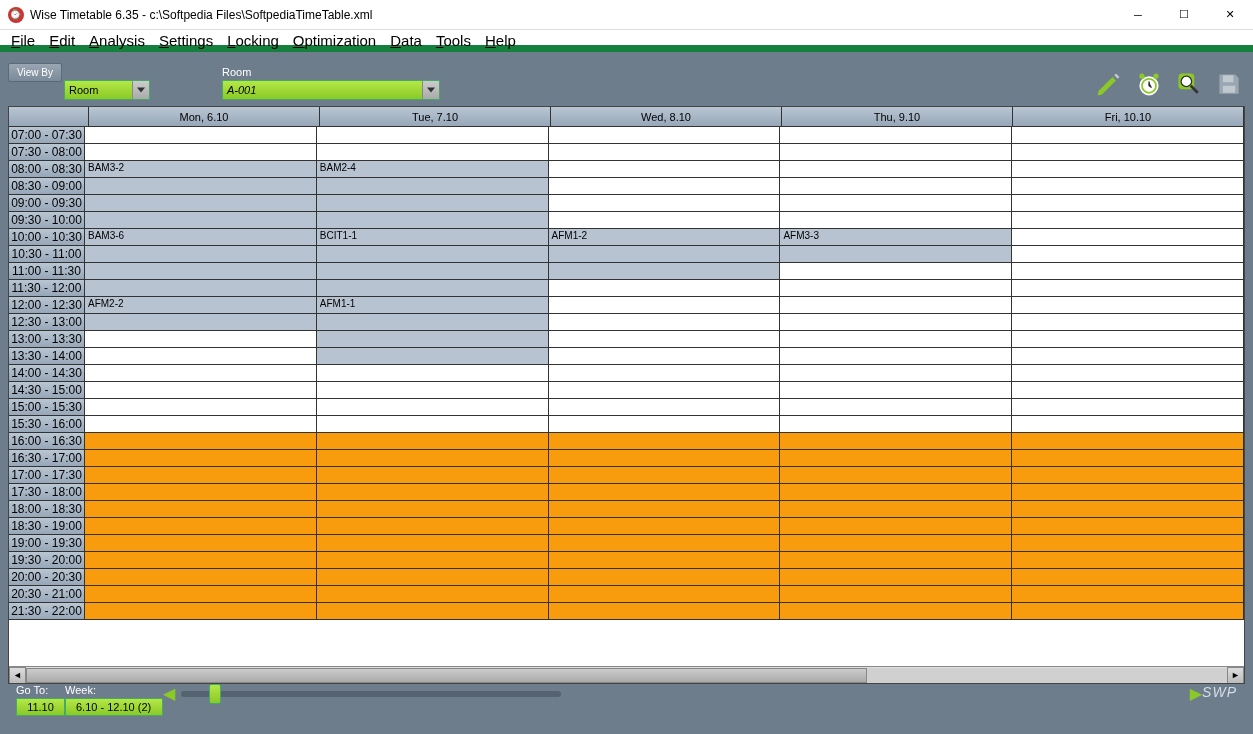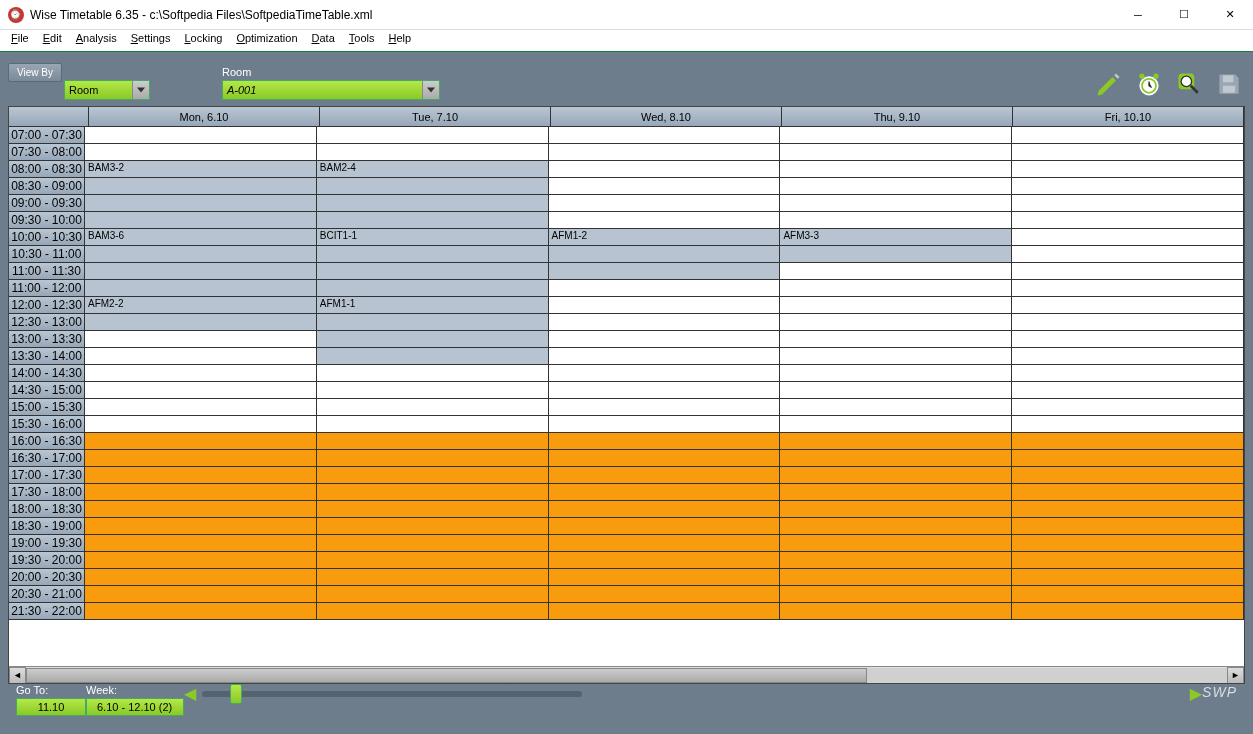--- a/index.html
+++ b/index.html
@@ -5,21 +5,21 @@
 * { box-sizing: border-box; margin: 0; padding: 0; font-family: "Segoe UI", Tahoma, sans-serif; }
 body { background: #fff; width: 1253px; height: 734px; overflow: hidden; display: flex; flex-direction: column; }
 
 .titlebar { height: 30px; display: flex; align-items: center; padding: 0 0 0 8px; background: #fff; border-bottom: 1px solid #ddd; }
 .titlebar .app-icon { width: 16px; height: 16px; background: #c33; border-radius: 50%; margin-right: 6px; display: flex; align-items: center; justify-content: center; }
 .titlebar .app-icon::after { content: "⌚"; font-size: 10px; color: #fff; }
 .titlebar .title { font-size: 12px; color: #000; flex: 1; }
 .titlebar .win-controls { display: flex; }
 .titlebar .win-btn { width: 46px; height: 30px; display: flex; align-items: center; justify-content: center; font-size: 11px; cursor: pointer; }
 
-.menubar { height: 22px; display: flex; align-items: flex-start; padding: 0 4px; background: #fff; border-bottom: 1px solid #15803d; font-size: 11px; }
+.menubar { height: 22px; display: flex; align-items: flex-start; padding: 0 4px; background: #fff; border-bottom: 7px solid #15803d; font-size: 15px; }
 .menubar .menu-item { padding: 2px 7px; cursor: pointer; }
 .menubar .menu-item span { text-decoration: underline; text-decoration-color: #000; }
 
 .workspace { flex: 1; background: #6d7d8c; padding: 6px 8px 8px 8px; display: flex; flex-direction: column; }
 
 .top-controls { display: flex; align-items: flex-end; gap: 12px; height: 42px; margin-bottom: 6px; }
 .view-by-btn { background: linear-gradient(#9aa6b2,#7a8a99); color: #fff; font-size: 10px; padding: 3px 8px; border: 1px solid #5a6a78; border-radius: 2px; margin-bottom: 18px; cursor: pointer; }
 .ctrl-group { display: flex; flex-direction: column; gap: 2px; }
 .ctrl-label { color: #fff; font-size: 11px; }
 .dropdown { background: linear-gradient(#b4e847,#8ac926); border: 1px solid #4a6; height: 20px; display: flex; align-items: center; padding: 0 4px; font-size: 11px; color: #000; position: relative; cursor: pointer; }
@@ -44,21 +44,21 @@
 .grid-row .day-cell.event { background: #b7c3d0; }
 .grid-row .day-cell.blocked { background: #f89c0e; }
 
 .hscroll { height: 17px; background: #e0e0e0; display: flex; align-items: center; border-top: 1px solid #888; }
 .hscroll .arrow { width: 17px; height: 17px; background: linear-gradient(#ddd,#bbb); border: 1px solid #888; display: flex; align-items: center; justify-content: center; font-size: 9px; cursor: pointer; }
 .hscroll .track { flex: 1; height: 15px; background: #d0d0d0; position: relative; }
 .hscroll .thumb { position: absolute; left: 0; top: 0; bottom: 0; width: 70%; background: linear-gradient(#ccc,#aaa); border: 1px solid #888; }
 
 .bottom-bar { height: 42px; display: flex; align-items: flex-start; gap: 0; padding: 0 8px; font-size: 11px; color: #fff; }
 .goto-val, .week-val { background: linear-gradient(#b4e847,#8ac926); border: 1px solid #4a6; height: 18px; padding: 0 10px; display: flex; align-items: center; color: #000; font-size: 11px; }
-.goto-val { width: 70px; justify-content: center; }
+.goto-val { width: 49px; justify-content: center; }
 .week-val { width: 98px; }
 .slider-wrap { display: flex; align-items: center; gap: 6px; flex: 1; }
 .nav-arrow { color: #8ac926; font-size: 16px; cursor: pointer; user-select: none; }
 .slider-track { width: 380px; height: 6px; background: #556270; border-radius: 3px; position: relative; }
 .slider-thumb { position: absolute; left: 28px; top: -7px; width: 12px; height: 20px; background: linear-gradient(#b4e847,#8ac926); border: 1px solid #4a6; border-radius: 2px; }
 .swp { margin-left: auto; font-style: italic; font-size: 14px; color: #d5dde5; letter-spacing: 1px; }
 </style>
 </head>
 <body>
 
@@ -215,21 +215,21 @@
         </div>
         <div class="grid-row">
           <div class="time-cell">11:00 - 11:30</div>
           <div class="day-cell event" style="border-top: none;"></div>
           <div class="day-cell event" style="border-top: none;"></div>
           <div class="day-cell event" style="border-top: none;"></div>
           <div class="day-cell"></div>
           <div class="day-cell"></div>
         </div>
         <div class="grid-row">
-          <div class="time-cell">11:00 - 12:00</div>
+          <div class="time-cell">11:30 - 12:00</div>
           <div class="day-cell event" style="border-top: none;"></div>
           <div class="day-cell event" style="border-top: none;"></div>
           <div class="day-cell"></div>
           <div class="day-cell"></div>
           <div class="day-cell"></div>
         </div>
         <div class="grid-row">
           <div class="time-cell">12:00 - 12:30</div>
           <div class="day-cell event">AFM2-2</div>
           <div class="day-cell event">AFM1-1</div>

